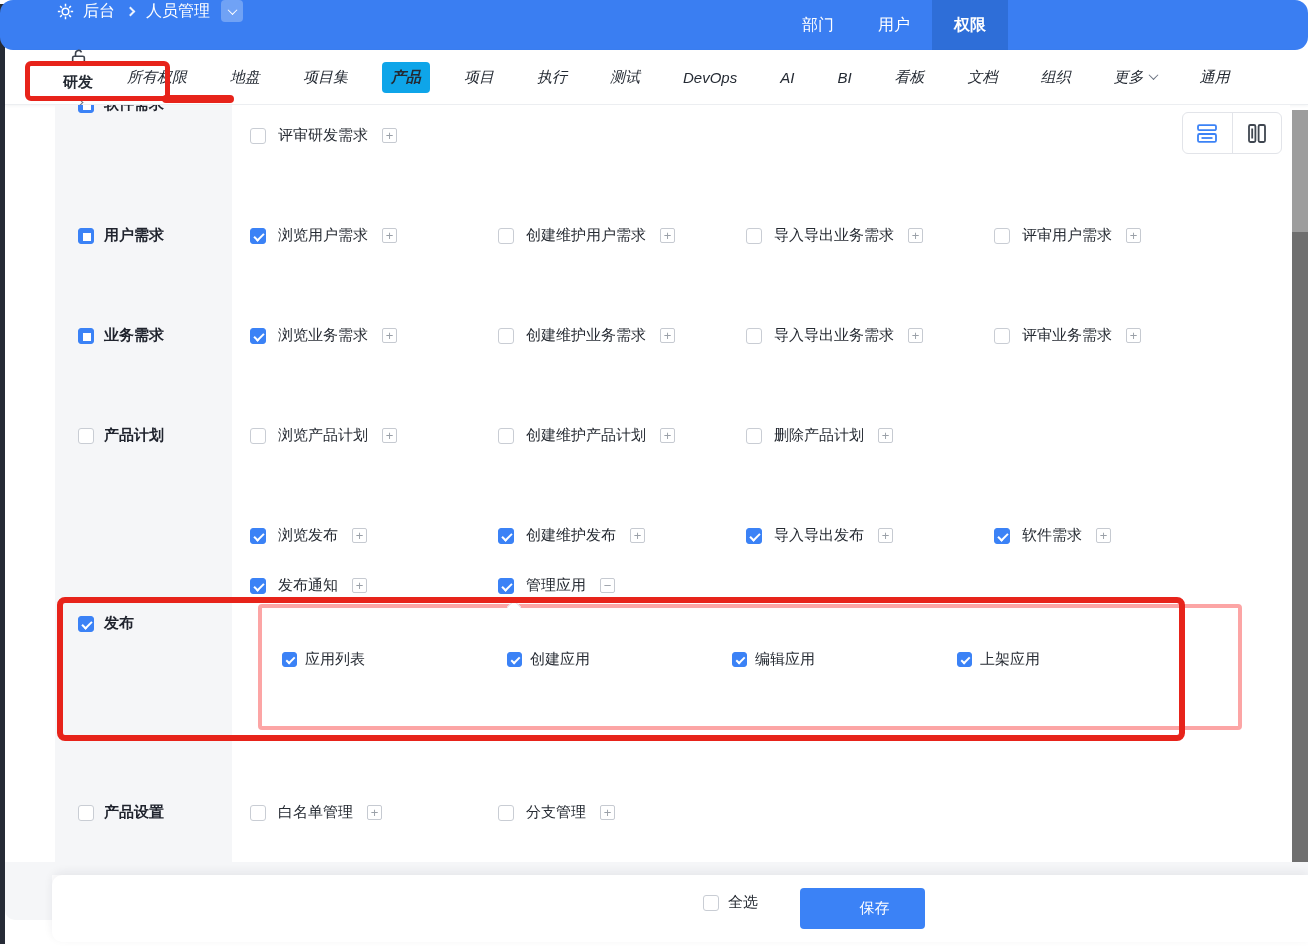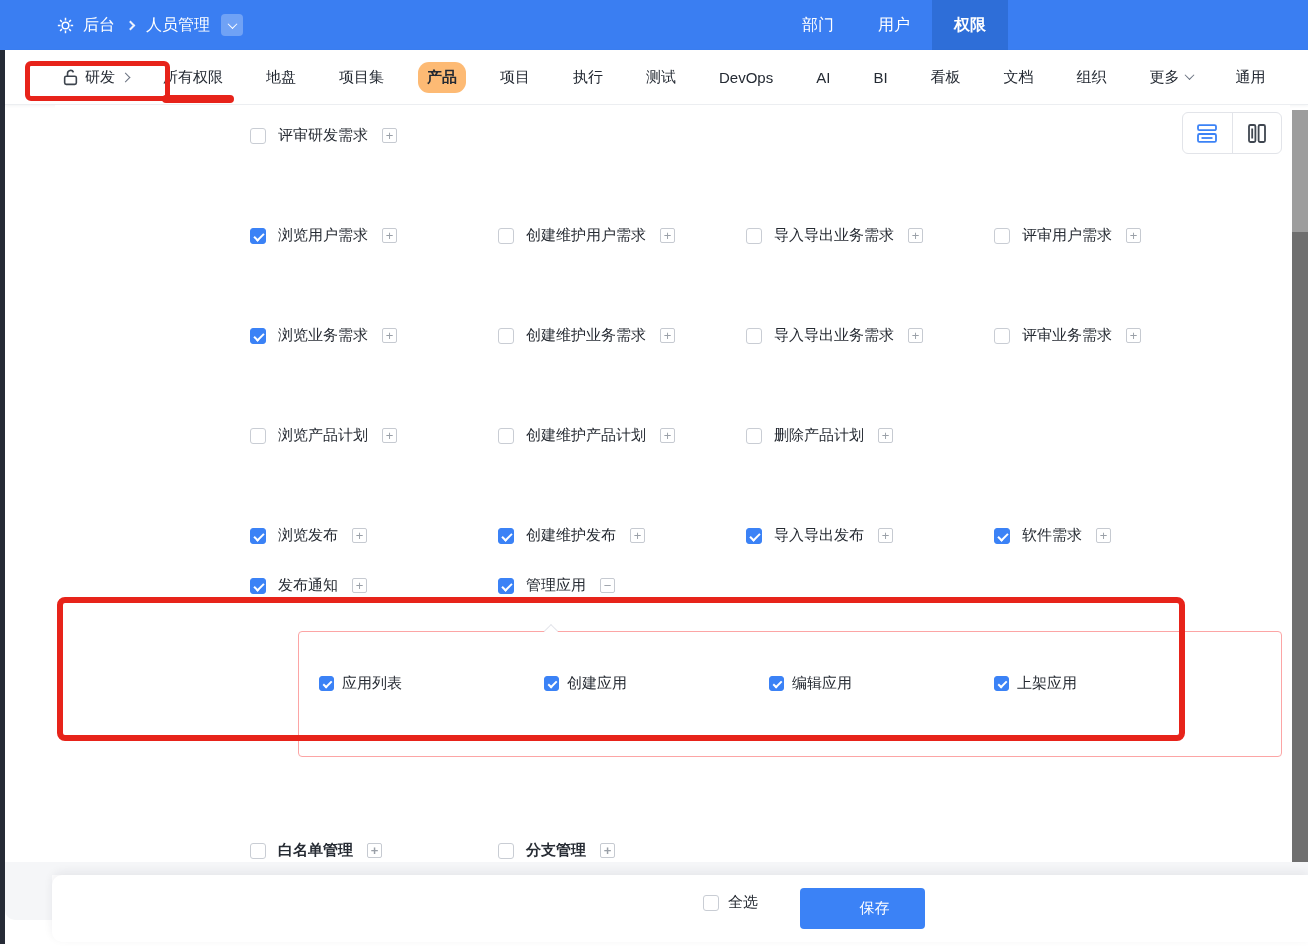--- a/index.html
+++ b/index.html
@@ -4,44 +4,44 @@
 <style>
   * { margin:0; padding:0; box-sizing:border-box; }
   html,body { width:1308px; height:949px; background:#fff; overflow:hidden;
     font-family:"Liberation Sans","DejaVu Sans",sans-serif; }
 
   
   #edge-strip { position:absolute; left:0; top:4px; width:5px; height:940px; background:#262b36; }
 
   
   #topbar { position:absolute; left:0; top:0; width:1308px; height:50px; background:#3a7ef2;
-    display:flex; align-items:center; color:#fff; font-size:16px; }
+    display:flex; align-items:flex-start; color:#fff; font-size:16px;border-radius:13px; }
   #breadcrumb { display:flex; align-items:center; gap:9px; margin-left:57px; }
   #breadcrumb .crumb { color:#fff; cursor:pointer; }
   .crumb-sep { width:7px; height:7px; border-right:2px solid rgba(255,255,255,.9);
     border-top:2px solid rgba(255,255,255,.9); transform:rotate(45deg); margin:0 3px; }
   #page-dd { width:22px; height:22px; border-radius:4px; background:rgba(255,255,255,.28);
     display:flex; align-items:center; justify-content:center; margin-left:2px; cursor:pointer; }
   .chev-down { width:7px; height:7px; border-right:1.7px solid currentColor;
     border-bottom:1.7px solid currentColor; transform:rotate(45deg) translate(-1px,-1px); display:inline-block; }
   #header-tabs { position:absolute; right:300px; top:0; height:50px; display:flex; }
   .htab { height:50px; padding:0 22px; display:flex; align-items:center; font-size:16px;
     color:#fff; cursor:pointer; }
   .htab.active { background:#2e6ed8; font-weight:bold; }
 
   
   #subnav { position:absolute; left:5px; top:50px; width:1303px; height:55px; background:#fff;
     border-bottom:1px solid #eceef1; box-shadow:0 1px 3px rgba(20,30,50,.05); }
   #subnav-items { position:absolute; left:58px; top:0; height:55px; display:flex;
     align-items:center; gap:25px; font-size:15px; color:#242a33; white-space:nowrap; }
-  #role-chip { display:flex; align-items:center; gap:7px; cursor:pointer; font-weight:400; }
+  #role-chip { display:flex; align-items:center; gap:7px; cursor:pointer; font-weight:700;flex-direction:column; }
   .chev-right { width:7px; height:7px; border-right:1.7px solid #6a7280;
     border-bottom:1.7px solid #6a7280; transform:rotate(-45deg); display:inline-block; }
-  .snav-tab { cursor:pointer; padding:6px 9px; border-radius:4px; display:flex; align-items:center; gap:6px; }
-  .snav-tab.active { background:#fdba74; font-weight:bold;border-radius:11px; }
+  .snav-tab { cursor:pointer; padding:6px 9px; border-radius:4px; display:flex; align-items:center; gap:6px;font-style:italic; }
+  .snav-tab.active { background:#0ea5e9; font-weight:bold; }
   .snav-tab .chev-down { color:#6a7280; margin-top:-2px; }
   #history-select { position:absolute; right:26px; top:61px; width:204px; height:38px;
     border:1px solid #d8dbe0; border-radius:4px; background:#fff; display:flex; align-items:center;
     padding:0 14px; font-size:15px; color:#3c4450; cursor:pointer; }
   #history-select .chev-down { margin-left:auto; color:#8b929c; }
 
   
   #view-toggle { position:absolute; left:1182px; top:112px; width:100px; height:42px;
     border:1px solid #e2e4e9; border-radius:6px; background:#fff; display:flex; z-index:8; }
   .vt-btn { width:50px; display:flex; align-items:center; justify-content:center; cursor:pointer; }
@@ -65,22 +65,22 @@
   .cb.ind::after { content:""; position:absolute; left:4px; top:4px; width:8px; height:8px; background:#fff; }
   .cb.small { width:15px; height:15px; }
   .cb.small.checked::after { left:3px; top:4px; width:7px; height:3px; }
 
   
   .expander { width:15px; height:15px; border:1px solid #c6cad1; border-radius:2px; color:#9aa0a8;
     font-size:13px; line-height:13px; display:inline-flex; align-items:center; justify-content:center;
     background:#fff; cursor:pointer; flex:none; margin-left:2px; }
 
   
-  #app-panel { position:absolute; left:203px; top:526px; width:984px; height:126px; background:#fff;
-    border:1px solid #fca5a5; border-radius:4px; z-index:5;margin-left:40px; }
+  #app-panel { position:absolute; left:203px; top:499px; width:984px; height:126px; background:#fff;
+    border:4px solid #fca5a5; border-radius:4px; z-index:5; }
   #app-panel .caret { position:absolute; left:247px; top:-6px; width:10px; height:10px; background:#fff;
     border-left:1px solid #e4e6eb; border-top:1px solid #e4e6eb; transform:rotate(45deg); }
   .sub-row { position:absolute; left:20px; display:flex; }
   .sub-item { width:225px; display:flex; align-items:center; gap:8px; font-size:15px; color:#262b33; }
 
   
   #scrollbar { position:absolute; left:1292px; top:110px; width:16px; height:752px; background:#6f6f6f; }
   #scroll-thumb { position:absolute; left:0; top:0; width:16px; height:122px; background:#9d9d9d; cursor:pointer; }
 
   
@@ -209,20 +209,46 @@
       <g fill="none" stroke="#3f4650" stroke-width="1.8">
         <rect x="1" y="1" width="6.4" height="17" rx="1.4"></rect>
         <rect x="10.6" y="1" width="6.4" height="17" rx="1.4"></rect>
         <path d="M4.2 4.5v10"></path>
       </g>
     </svg>
   </div>
 </div>
 
 <div id="card">
+  <div id="side-rail">
+      <div class="side-item" style="top: -10px;">
+        <div class="cb ind"></div>
+        <div>软件需求</div>
+      </div>
+      <div class="side-item" style="top: 121px;">
+        <div class="cb ind"></div>
+        <div>用户需求</div>
+      </div>
+      <div class="side-item" style="top: 221px;">
+        <div class="cb ind"></div>
+        <div>业务需求</div>
+      </div>
+      <div class="side-item" style="top: 321px;">
+        <div class="cb"></div>
+        <div>产品计划</div>
+      </div>
+      <div class="side-item" style="top: 509px;">
+        <div class="cb checked"></div>
+        <div>发布</div>
+      </div>
+      <div class="side-item" style="top: 698px;">
+        <div class="cb"></div>
+        <div>产品设置</div>
+      </div>
+    </div>
   <div id="rows-layer">
       <div class="perm-row" style="top: 21px;">
         <div class="perm-item">
           <div class="cb"></div>
           <div>评审研发需求</div>
           <div class="expander">+</div>
         </div>
       </div>
       <div class="perm-row" style="top: 121px;">
         <div class="perm-item">
@@ -312,21 +338,21 @@
           <div class="cb checked"></div>
           <div>发布通知</div>
           <div class="expander">+</div>
         </div>
         <div class="perm-item">
           <div class="cb checked"></div>
           <div>管理应用</div>
           <div class="expander">−</div>
         </div>
       </div>
-      <div class="perm-row" style="top: 736px; font-weight: bold;">
+      <div class="perm-row" style="top: 698px;">
         <div class="perm-item">
           <div class="cb"></div>
           <div>白名单管理</div>
           <div class="expander">+</div>
         </div>
         <div class="perm-item">
           <div class="cb"></div>
           <div>分支管理</div>
           <div class="expander">+</div>
         </div>

